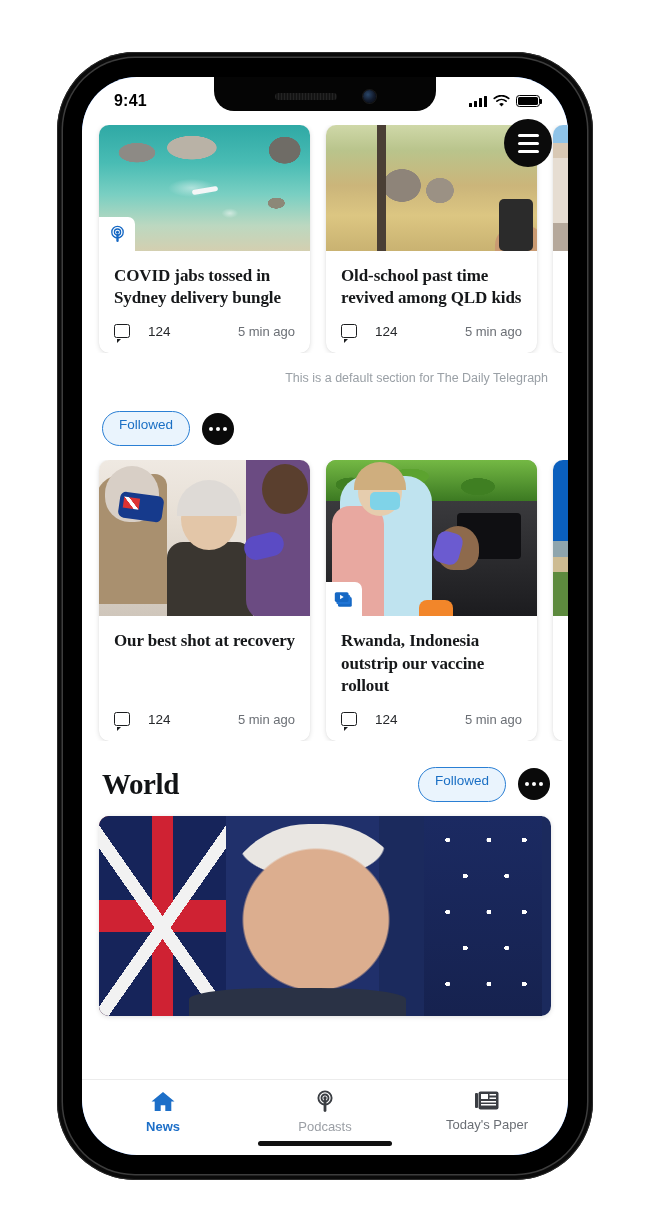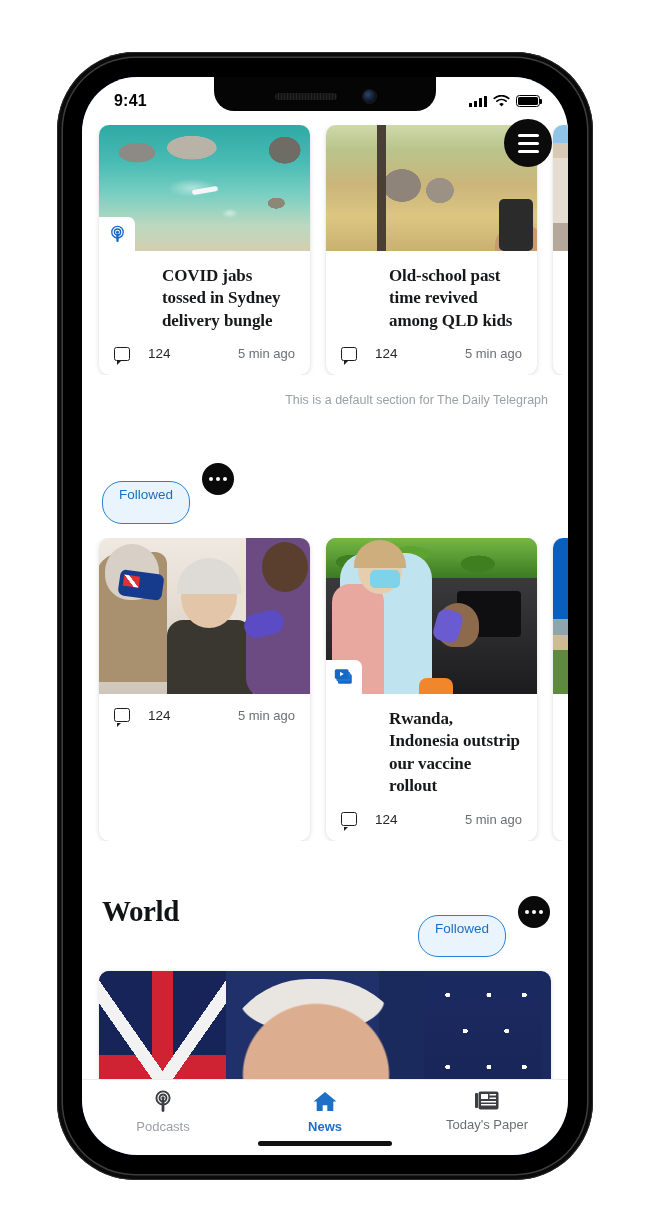--- a/index.html
+++ b/index.html
@@ -119,21 +119,21 @@
     overflow: hidden;
     position: relative;
     display: flex; flex-direction: column;
   }
   .card-img { position: relative; height: 126px; width: 100%; overflow: hidden; }
   .card-img.tall { height: 156px; }
   .card-body { padding: 14px 15px 0 15px; flex: 1; }
   .card-title {
     font-family: "Liberation Serif", serif;
     font-weight: 700; font-size: 17px; line-height: 1.32;
-    color: #16181a; letter-spacing: -.1px; margin-left: 48px;
+    color: #16181a; letter-spacing: -.1px;
   }
   .card-meta {
     display: flex; align-items: center; justify-content: space-between;
     padding: 14px 15px 14px 15px;
   }
   .meta-left { display: flex; align-items: center; gap: 18px; }
   .comment-icon {
     width: 16px; height: 14px; border: 1.9px solid #1b1d1f;
     border-radius: 2.5px; position: relative;
   }
@@ -170,24 +170,23 @@
     font-family: "Liberation Serif", serif;
     font-weight: 700; font-size: 29px; color: #111315;
     letter-spacing: -.4px;
   }
   .head-actions { display: flex; align-items: center; gap: 12px; }
   .pill {
     border: 1.4px solid #2a7fd4;
     background: #eaf4fd;
     color: #1a6fc4;
     font-size: 13.5px;
-    padding: 6px 16px 21px 16px;
+    padding: 6px 16px 14px 16px;
     border-radius: 20px;
     line-height: 1;
-    margin-top: 48px;
   }
   .more-btn {
     width: 32px; height: 32px; border-radius: 50%;
     background: #0a0a0a;
     display: flex; align-items: center; justify-content: center; gap: 3px;
   }
   .more-btn i { width: 4px; height: 4px; border-radius: 50%; background: #fff; display:block; }
 
   
   .hero-wrap { padding: 0 17px; }
@@ -484,20 +483,23 @@
                 <div class="v-woman-head"></div>
                 <div class="v-woman-hair"></div>
                 <div class="v-nurse"></div>
                 <div class="v-nurse-head"></div>
                 <div class="v-glove"></div>
                 <div class="v-man"></div>
                 <div class="v-man-head"></div>
                 <div class="v-mask"></div>
               </div>
             </div>
+            <div class="card-body">
+              <div class="card-title">Our best shot at recovery</div>
+            </div>
             <div class="card-meta">
               <div class="meta-left">
                 <span class="comment-icon"></span>
                 <span class="meta-count">124</span>
               </div>
               <span class="meta-time">5 min ago</span>
             </div>
           </div>
 
           <div class="card">
@@ -566,35 +568,35 @@
               <div class="biden-head"></div>
               <div class="biden-suit"></div>
             </div>
           </div>
         </div>
 
       </div>
 
       <div class="tabbar">
 
+        <div class="tab active">
+          <svg width="26" height="24" viewBox="0 0 26 24">
+            <path d="M13 2 1.5 11.5h3.2V21h6V15.2h4.6V21h6v-9.5h3.2z" fill="#1d6fc8"></path>
+          </svg>
+          <span class="tab-label">News</span>
+        </div>
+
         <div class="tab">
           <svg width="24" height="24" viewBox="0 0 24 24">
             <circle cx="12" cy="8" r="6.6" fill="none" stroke="#3a3d42" stroke-width="1.9"></circle>
             <circle cx="12" cy="8" r="3.5" fill="none" stroke="#3a3d42" stroke-width="1.9"></circle>
             <circle cx="12" cy="8" r="1.7" fill="#3a3d42"></circle>
             <rect x="10.6" y="9" width="2.8" height="13" rx="1.4" fill="#3a3d42"></rect>
           </svg>
           <span class="tab-label muted">Podcasts</span>
-        </div>
-
-        <div class="tab active">
-          <svg width="26" height="24" viewBox="0 0 26 24">
-            <path d="M13 2 1.5 11.5h3.2V21h6V15.2h4.6V21h6v-9.5h3.2z" fill="#1d6fc8"></path>
-          </svg>
-          <span class="tab-label">News</span>
         </div>
 
         <div class="tab">
           <svg width="26" height="22" viewBox="0 0 26 22">
             <rect x="1" y="3" width="3" height="15" rx="1" fill="#3a3d42"></rect>
             <rect x="4.5" y="1.5" width="20" height="18" rx="2" fill="#3a3d42"></rect>
             <rect x="7" y="4" width="7" height="5" fill="#fff"></rect>
             <rect x="15.5" y="4" width="6.5" height="1.5" fill="#fff"></rect>
             <rect x="15.5" y="7.5" width="6.5" height="1.5" fill="#fff"></rect>
             <rect x="7" y="11" width="15" height="1.5" fill="#fff"></rect>

